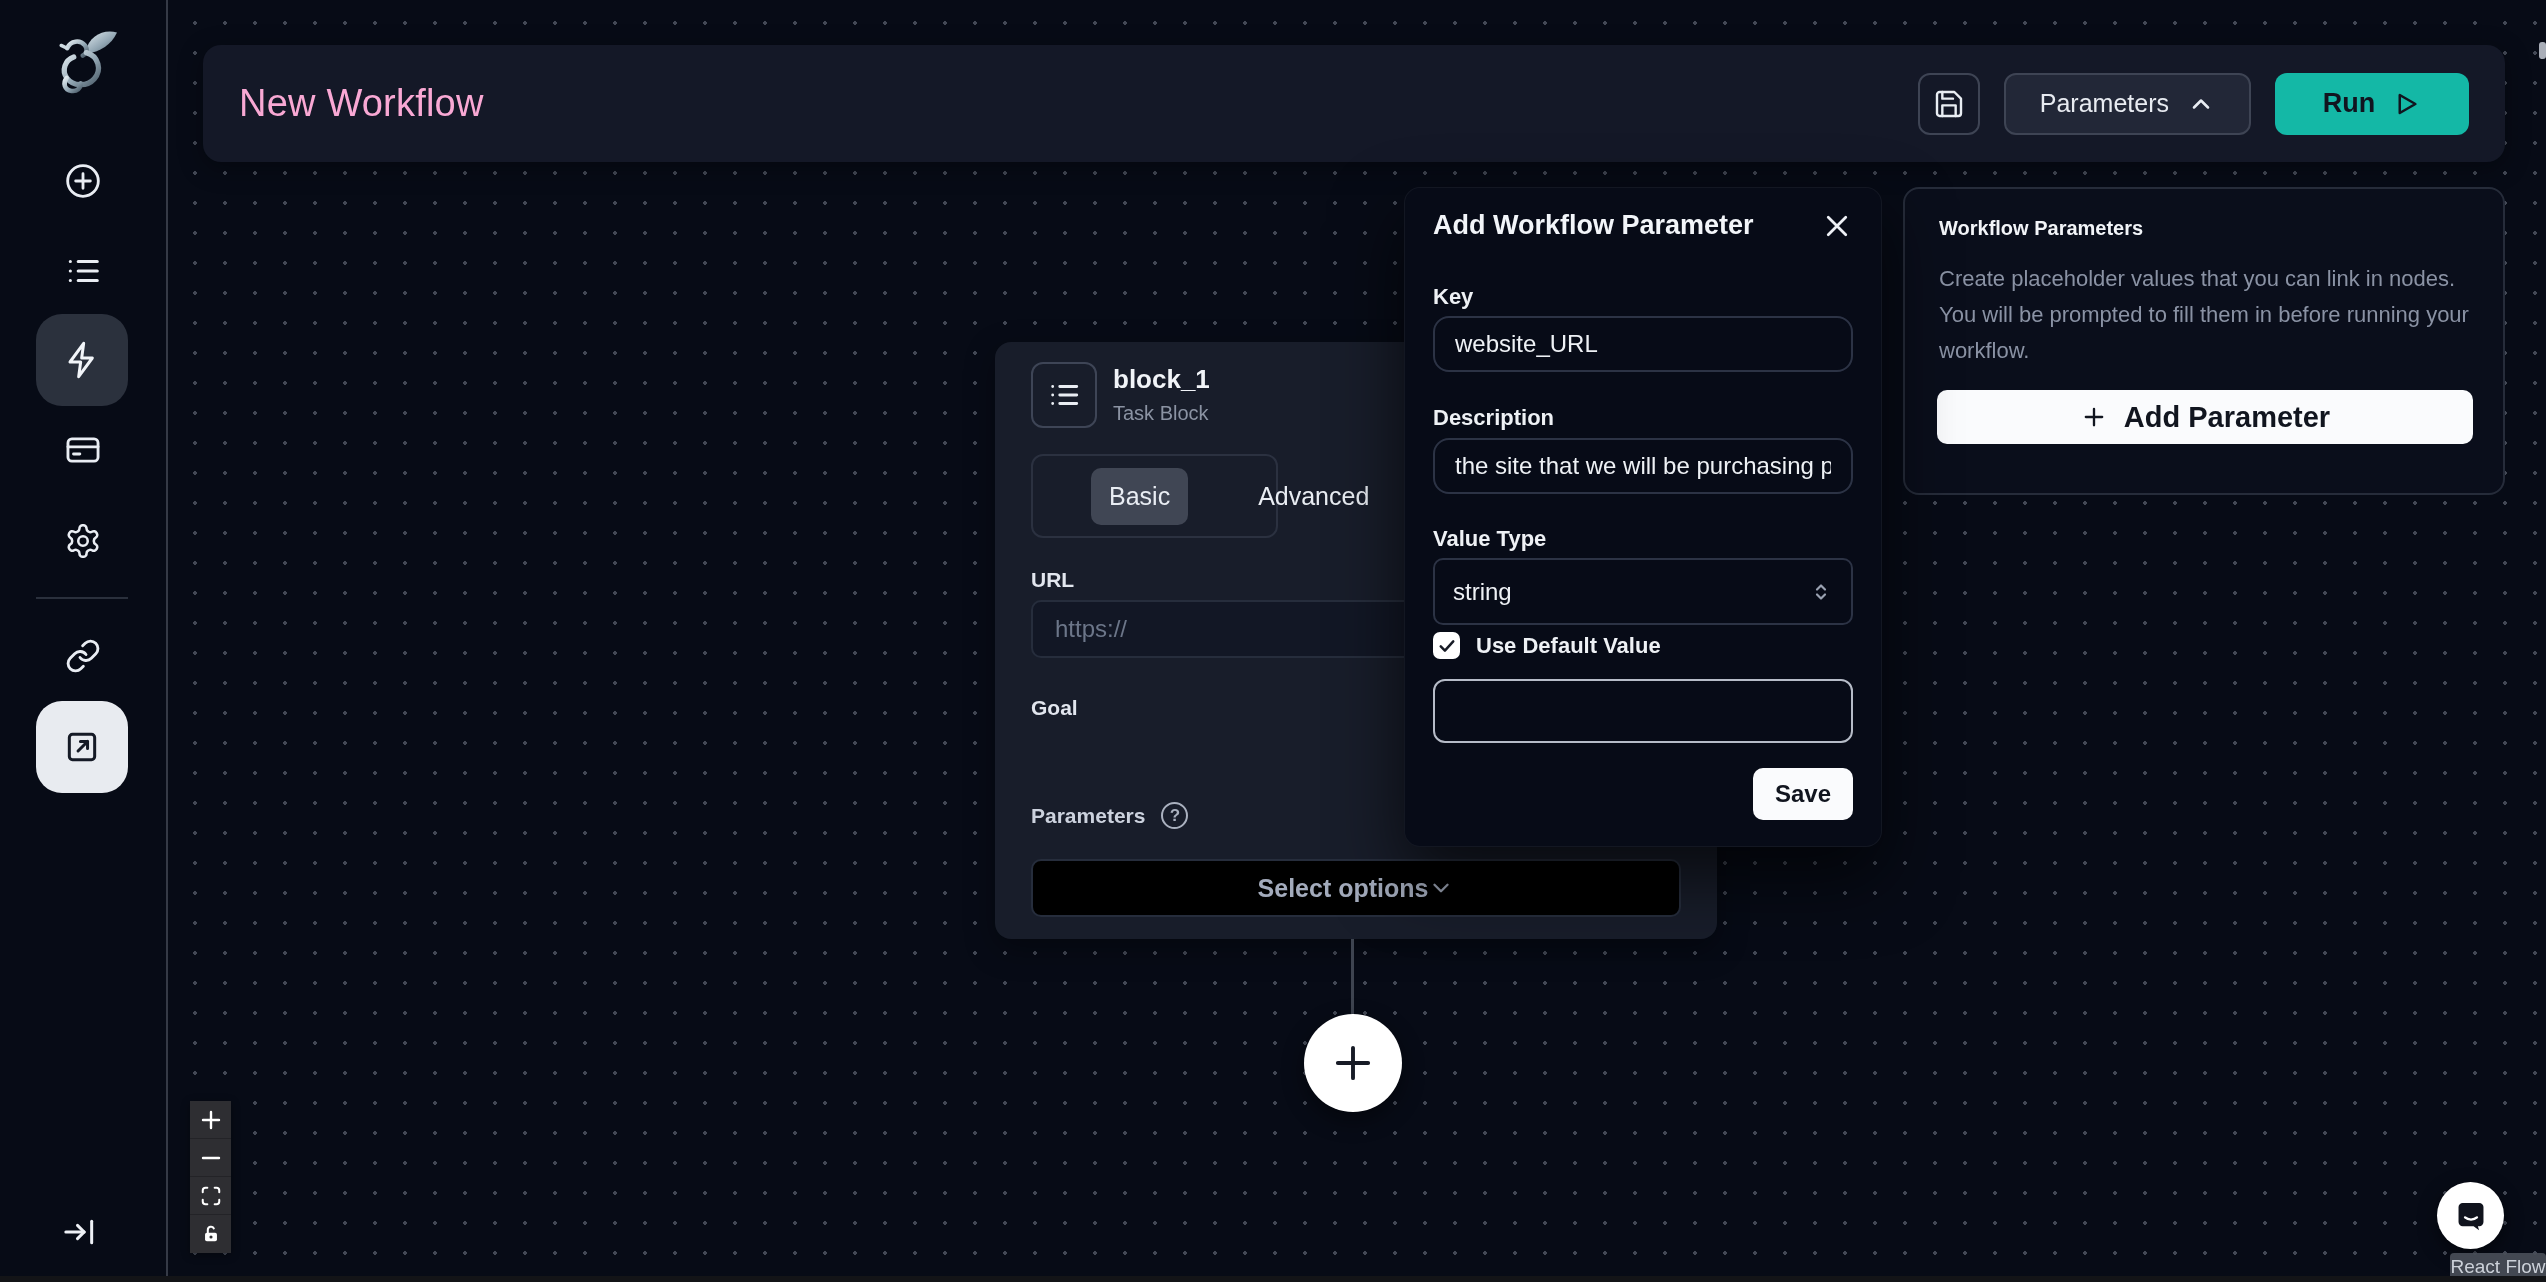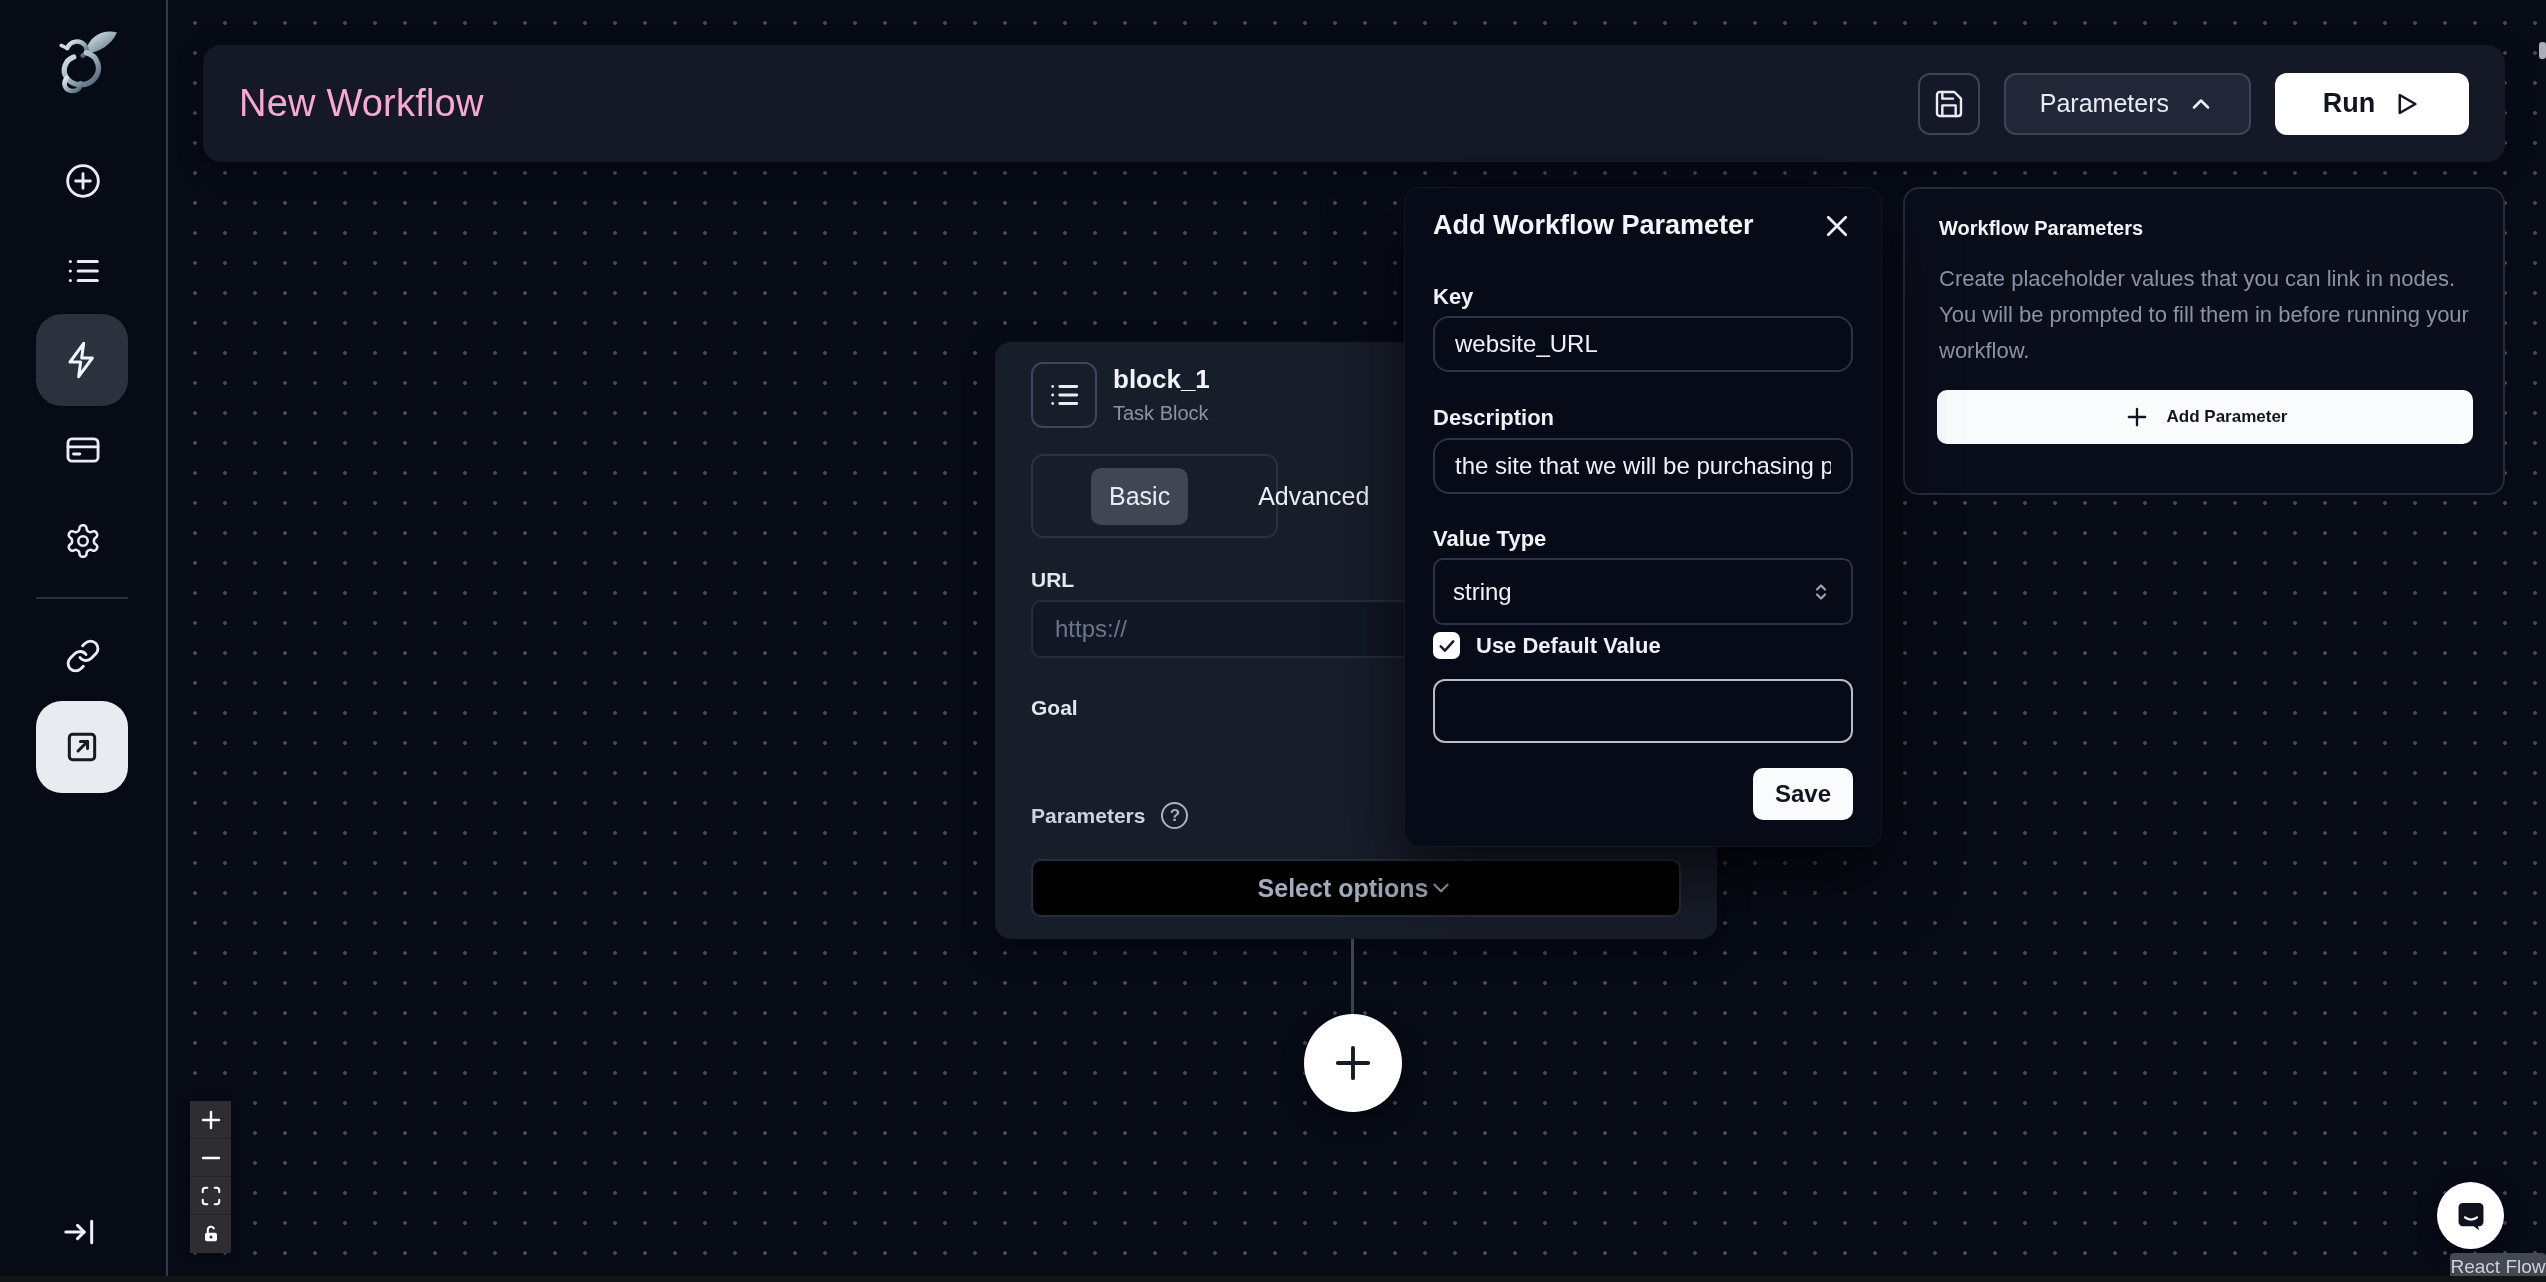--- a/index.html
+++ b/index.html
@@ -22,21 +22,21 @@
   .header{position:absolute;left:203px;top:45px;width:2302px;height:117px;background:#141827;
     border-radius:18px;display:flex;align-items:center;padding:0 36px;box-sizing:border-box;
     box-shadow:0 6px 24px rgba(0,0,0,.35);}
   .header-title{font-size:38px;font-weight:400;letter-spacing:.2px;color:#f9a8d4;}
   .header-spacer{flex:1;}
   .icon-btn{width:58px;height:58px;border:2px solid #3e4454;border-radius:12px;
     display:flex;align-items:center;justify-content:center;cursor:pointer;}
   .params-btn{height:62px;margin-left:24px;padding:0 34px;border:2px solid #3e4454;border-radius:12px;
     background:#222737;display:flex;align-items:center;gap:18px;cursor:pointer;
     font-size:25px;color:#e8ebf1;box-sizing:border-box;}
-  .run-btn{height:62px;width:194px;margin-left:24px;border-radius:12px;background:#ffffff;
+  .run-btn{height:62px;width:194px;margin-left:24px;border-radius:12px;background:#14b8a6;
     display:flex;align-items:center;justify-content:center;gap:16px;cursor:pointer;
     font-size:27px;font-weight:700;color:#11151f;}
   
   .block{position:absolute;left:995px;top:342px;width:722px;height:597px;background:#181d2a;
     border-radius:16px;box-shadow:0 10px 30px rgba(0,0,0,.35);}
   .block .icon-tile{position:absolute;left:36px;top:20px;width:66px;height:66px;border:2px solid #3e4556;
     border-radius:12px;display:flex;align-items:center;justify-content:center;box-sizing:border-box;}
   .block-name{position:absolute;left:118px;top:22px;font-size:26px;font-weight:700;color:#f1f4f8;}
   .block-type{position:absolute;left:118px;top:60px;font-size:20px;color:#8b93a3;}
   .tabs{position:absolute;left:36px;top:112px;width:247px;height:84px;border:2px solid #2b3140;
@@ -85,21 +85,21 @@
   .save-btn{position:absolute;left:348px;top:580px;width:100px;height:52px;border-radius:10px;
     background:#fafbfd;display:flex;align-items:center;justify-content:center;font-size:24px;
     font-weight:700;color:#11151f;cursor:pointer;}
   
   .panel{position:absolute;left:1903px;top:187px;width:602px;height:308px;border:2px solid #262c3a;
     border-radius:16px;background:#0a0e1b;box-sizing:border-box;}
   .panel-title{position:absolute;left:34px;top:28px;font-size:20px;font-weight:700;color:#f2f4f8;}
   .panel-desc{position:absolute;left:34px;top:72px;width:545px;font-size:22px;line-height:36px;color:#8a92a4;}
   .add-param-btn{position:absolute;left:32px;top:201px;width:536px;height:54px;border-radius:10px;
     background:#fafbfd;display:flex;align-items:center;justify-content:center;gap:16px;cursor:pointer;
-    font-size:17px;font-weight:700;color:#11151f;}
+    font-size:29px;font-weight:700;color:#11151f;}
   
   .rf-controls{position:absolute;left:190px;top:1101px;width:41px;background:#2e2e32;
     box-shadow:0 2px 8px rgba(0,0,0,.4);}
   .rf-btn{width:41px;height:38px;display:flex;align-items:center;justify-content:center;cursor:pointer;
     border-bottom:1px solid #232327;box-sizing:border-box;}
   .rf-btn:last-child{border-bottom:none;}
   
   .chat-btn{position:absolute;left:2437px;top:1182px;width:67px;height:67px;border-radius:50%;
     background:#ffffff;display:flex;align-items:center;justify-content:center;cursor:pointer;
     box-shadow:0 6px 18px rgba(0,0,0,.5);}

